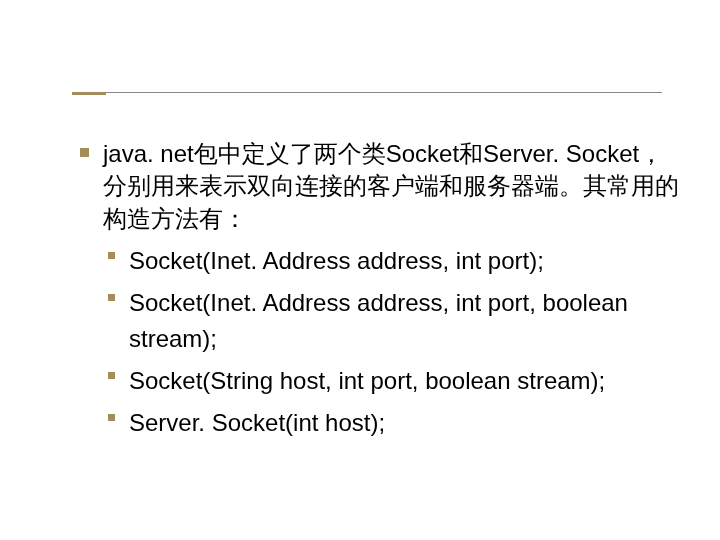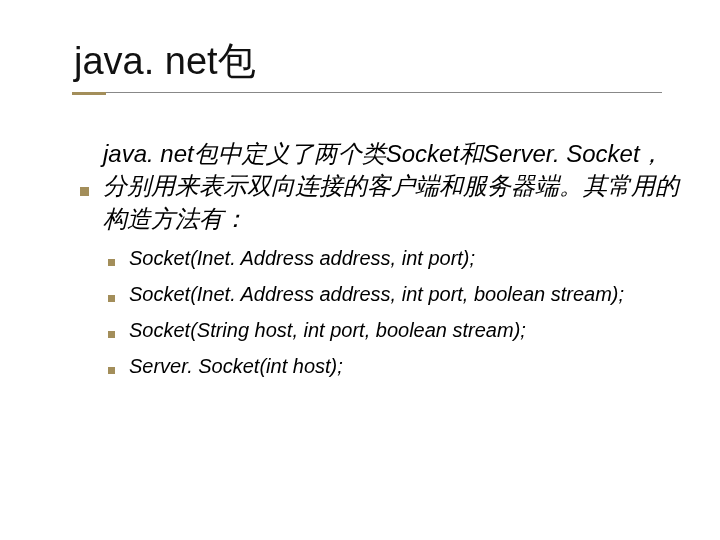--- a/index.html
+++ b/index.html
@@ -46,23 +46,22 @@
     background: #888;
   }
   .content {
     position: absolute;
     left: 80px;
     top: 138px;
     width: 600px;
   }
   .bullet-row {
     display: flex;
-    align-items: center;
+    align-items: flex-start;
     margin-bottom: 6px;
-    font-style: italic;
   }
   .sq {
     width: 9px;
     height: 9px;
     background: #a38e5a;
     margin-top: 10px;
     margin-right: 14px;
     flex: 0 0 auto;
   }
   .sq.small {
@@ -73,33 +72,30 @@
   .l1-text {
     font-size: 24px;
     line-height: 1.35;
     flex: 1;
   }
   .sublist {
     margin-left: 28px;
     margin-top: 8px;
   }
   .l2-text {
-    font-size: 20px;
+    font-size: 24px;
     line-height: 1.5;
     flex: 1;
   }
 </style>
 </head>
 <body>
 
 <div class="slide">
 
-  <div class="title-area">
-    <div class="title-text">java. net包</div>
-  </div>
   <div class="title-underline-short"></div>
   <div class="title-underline-long"></div>
 
   <div class="content">
     <div class="bullet-row">
       <div class="sq"></div>
       <div class="l1-text">java. net包中定义了两个类Socket和Server. Socket，分别用来表示双向连接的客户端和服务器端。其常用的构造方法有：</div>
     </div>
 
     <div class="sublist">

